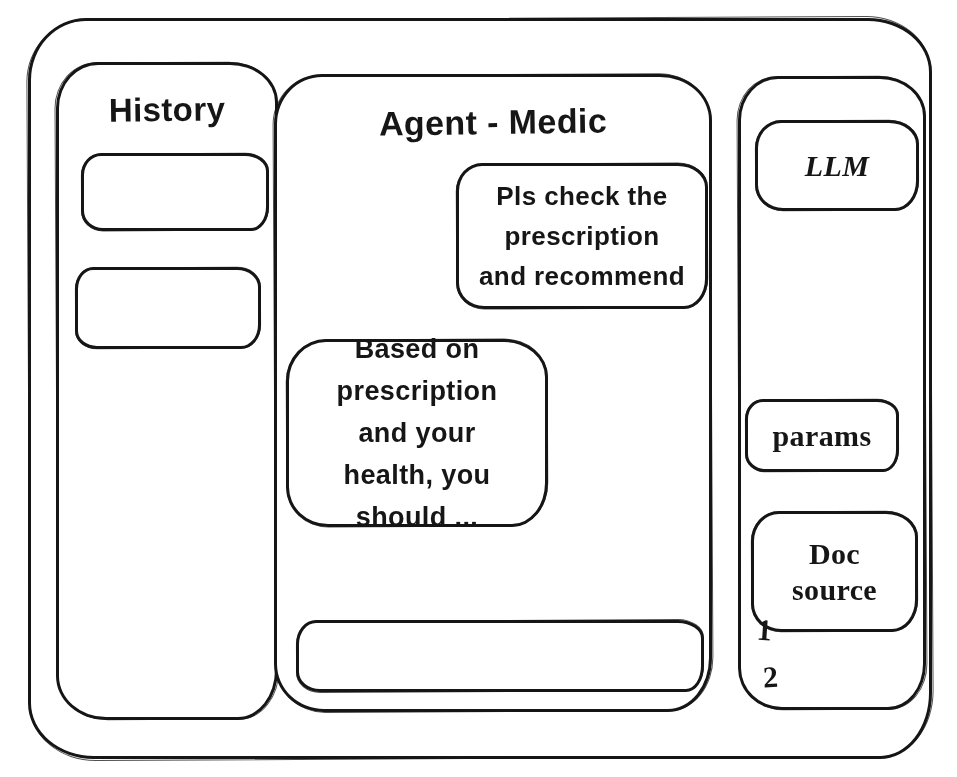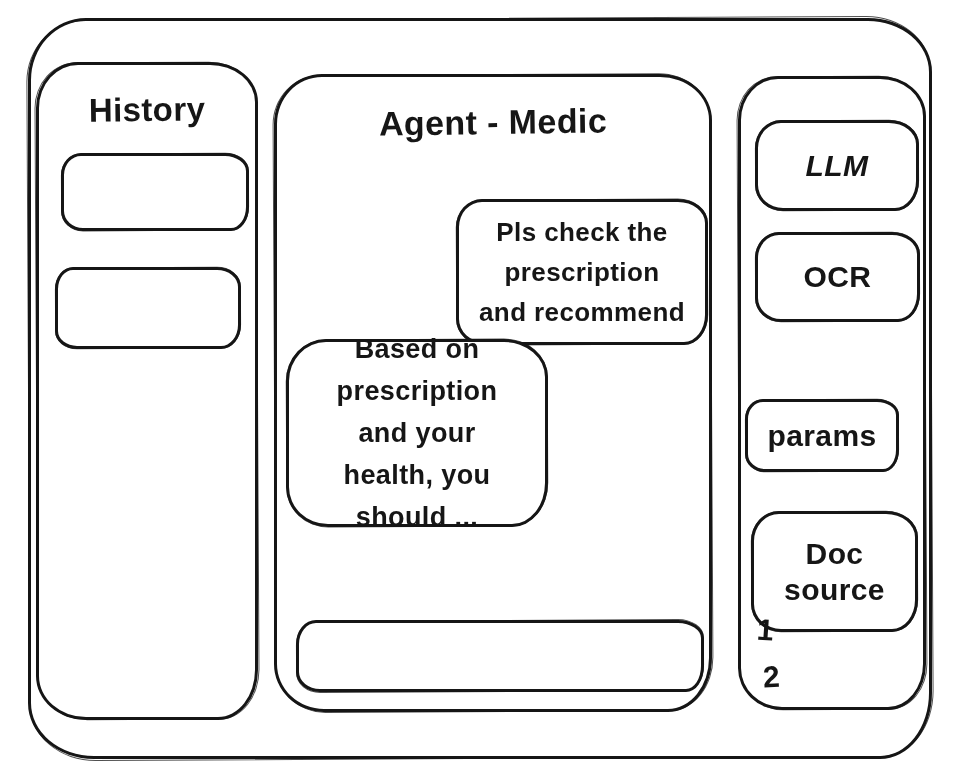--- a/index.html
+++ b/index.html
@@ -12,44 +12,44 @@
   .sketch{
     position:absolute;background:#ffffff;border:3px solid #161616;
     box-sizing:border-box;
   }
   .sketch::before{ 
     content:"";position:absolute;inset:-3px;border:1.6px solid rgba(22,22,22,.75);
     border-radius:inherit;transform:rotate(-0.3deg);pointer-events:none;
   }
   .frame{left:28px;top:18px;width:904px;height:741px;
     border-radius:58px 64px 52px 66px / 62px 54px 66px 56px;}
-  .panel-history{left:36px;top:62px;width:222px;height:658px;
+  .panel-history{left:56px;top:62px;width:222px;height:658px;
     border-radius:42px 48px 40px 50px / 46px 40px 50px 44px;}
   .panel-chat{left:274px;top:74px;width:438px;height:638px;
     border-radius:48px 52px 44px 50px / 50px 46px 54px 48px;}
   .panel-tools{left:738px;top:76px;width:188px;height:634px;
-    border-radius:40px 46px 38px 44px / 44px 40px 46px 42px;}
+    border-radius:40px 46px 38px 44px / 44px 40px 46px 42px;font-family:Liberation Serif, serif;}
   .hand{font-weight:600;letter-spacing:.4px;}
   .panel-title{
     position:absolute;left:0;width:100%;text-align:center;
     font-size:33px;line-height:42px;margin:0;transform:rotate(-0.8deg);
   }
   .history-title{top:24px;}
   .chat-title{top:24px;font-size:34px;}
   .history-item-1{left:22px;top:88px;width:188px;height:78px;
     border-radius:20px 24px 18px 22px / 22px 18px 24px 20px;}
   .history-item-2{left:16px;top:202px;width:186px;height:82px;
     border-radius:18px 24px 20px 22px / 22px 20px 24px 18px;}
   .bubble{
     display:flex;align-items:center;justify-content:center;text-align:center;
     white-space:pre-line;
   }
   .bubble-user{left:179px;top:86px;width:252px;height:146px;
     font-size:26px;line-height:40px;
-    border-radius:26px 30px 24px 28px / 28px 24px 30px 26px;margin-top:36px;}
+    border-radius:26px 30px 24px 28px / 28px 24px 30px 26px;}
   .bubble-agent{left:9px;top:262px;width:262px;height:188px;
     font-size:27px;line-height:42px;
     border-radius:40px 44px 36px 42px / 42px 38px 44px 40px;}
   .input-box{left:19px;top:543px;width:408px;height:72px;
     border-radius:20px 26px 18px 24px / 24px 18px 26px 20px;}
   .input-box input{
     position:absolute;inset:0;width:100%;height:100%;border:none;outline:none;
     background:transparent;border-radius:inherit;font:inherit;color:inherit;
     padding:0 18px;box-sizing:border-box;font-size:24px;
   }
@@ -95,20 +95,19 @@
 health, you
 should ...</div>
 
     <div class="sketch input-box">
       <input type="text" placeholder="" style="">
     </div>
   </section>
 
   <section class="sketch panel-tools">
     <div class="sketch tool-btn hand btn-llm">LLM</div>
-    <div class="sketch tool-btn hand btn-ocr">OCR</div>
     <div class="sketch tool-btn hand btn-params">params</div>
     <div class="sketch tool-btn hand btn-doc">Doc source</div>
     <div class="note hand note-1">1</div>
     <div class="note hand note-2">2</div>
   </section>
 
 </div>
 
 </body></html>

